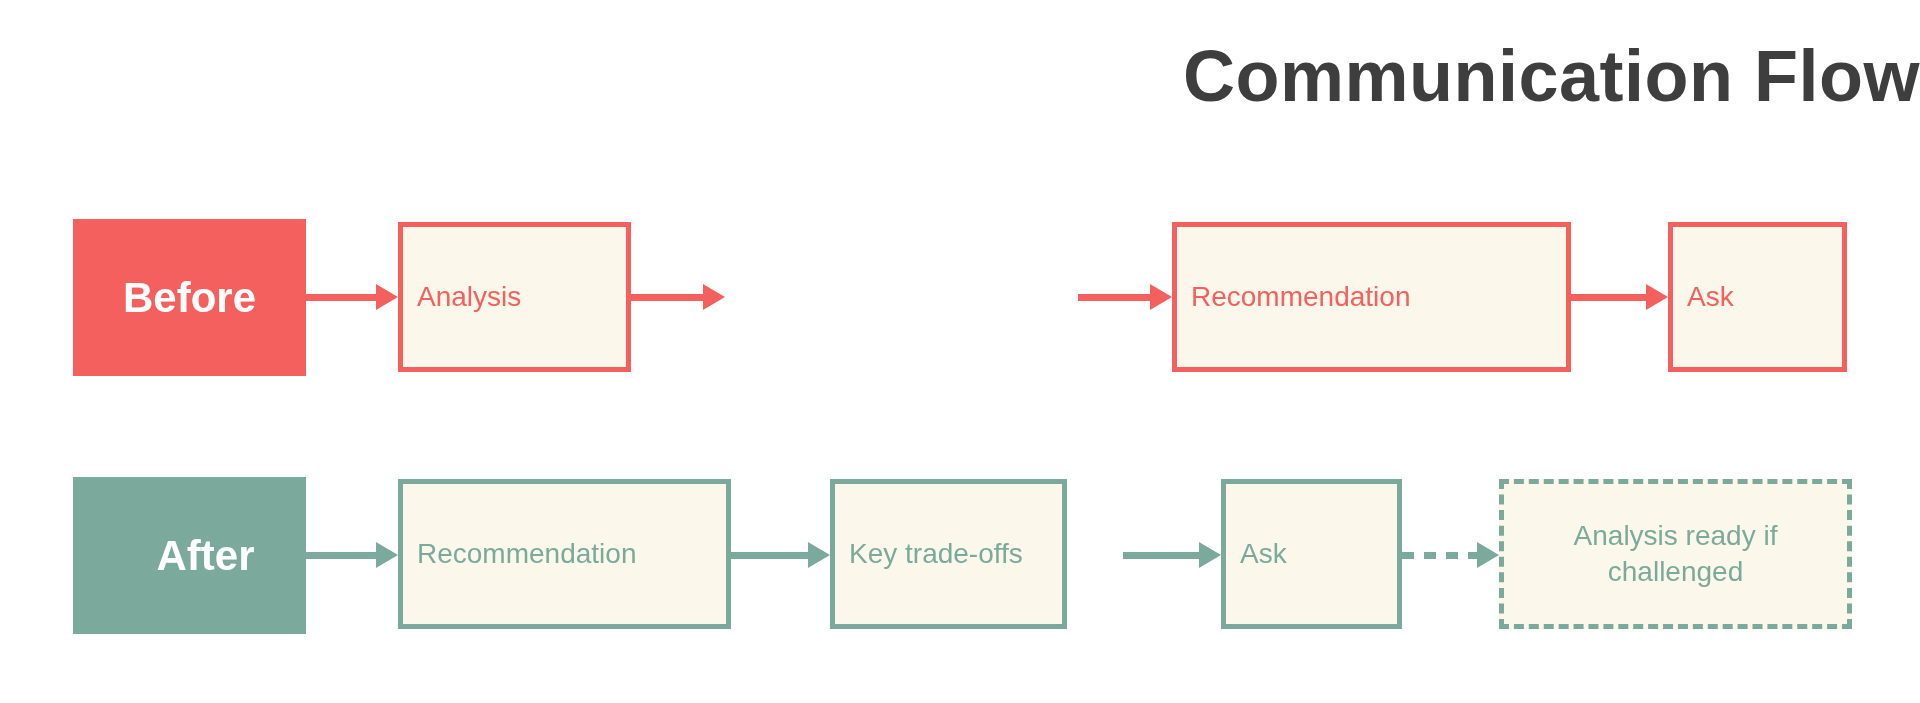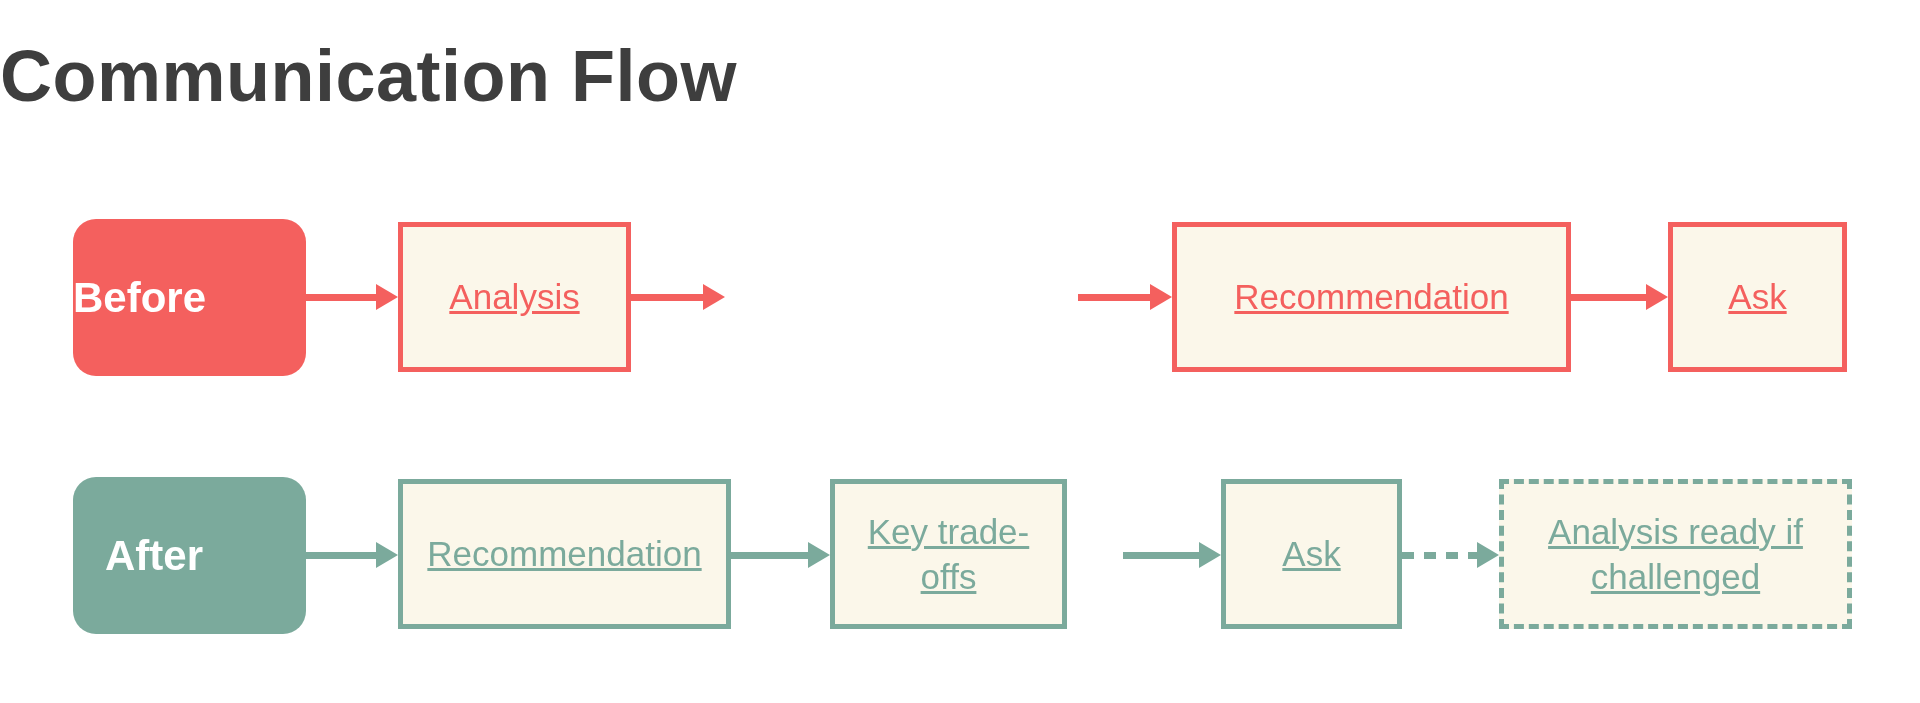--- a/index.html
+++ b/index.html
@@ -14,55 +14,53 @@
     height: 703px;
     background: var(--background, #FFFFFF);
     overflow: hidden;
   }
   .title {
     position: absolute;
     left: 0;
     top: 40px;
     width: 1920px;
     margin: 0;
-    text-align: left;
+    text-align: right;
     font-size: 72px;
     font-weight: bold;
     line-height: 1;
     letter-spacing: 0.5px;
     color: var(--title-text, #3E3E3E);
   }
   .label-box {
     position: absolute;
     display: flex;
     align-items: center;
-    justify-content: flex-start;
+    justify-content: center;
     box-sizing: border-box;
-    border-radius: 23px;
   }
   .label-box span {
     color: var(--label-text, #FFFFFF);
     font-size: 42px;
     font-weight: bold;
   }
   .label-box.before { background: var(--before-accent, #F4605E); }
   .label-box.after  { background: var(--after-accent, #7BAA9C); padding-left: 32px; }
 
   .node {
     position: absolute;
     display: flex;
     align-items: center;
-    justify-content: center;
+    justify-content: flex-start;
     box-sizing: border-box;
     background: var(--box-fill, #FBF7EA);
     text-align: center;
-    font-size: 35px;
+    font-size: 28px;
     line-height: 1.3;
     padding: 0 14px;
-    text-decoration: underline;
   }
   .node.red-node {
     border: 5px solid var(--before-accent, #F4605E);
     color: var(--before-accent, #F4605E);
   }
   .node.teal-node {
     border: 5px solid var(--after-accent, #7BAA9C);
     color: var(--after-accent, #7BAA9C);
   }
   .node.teal-node.dashed {

